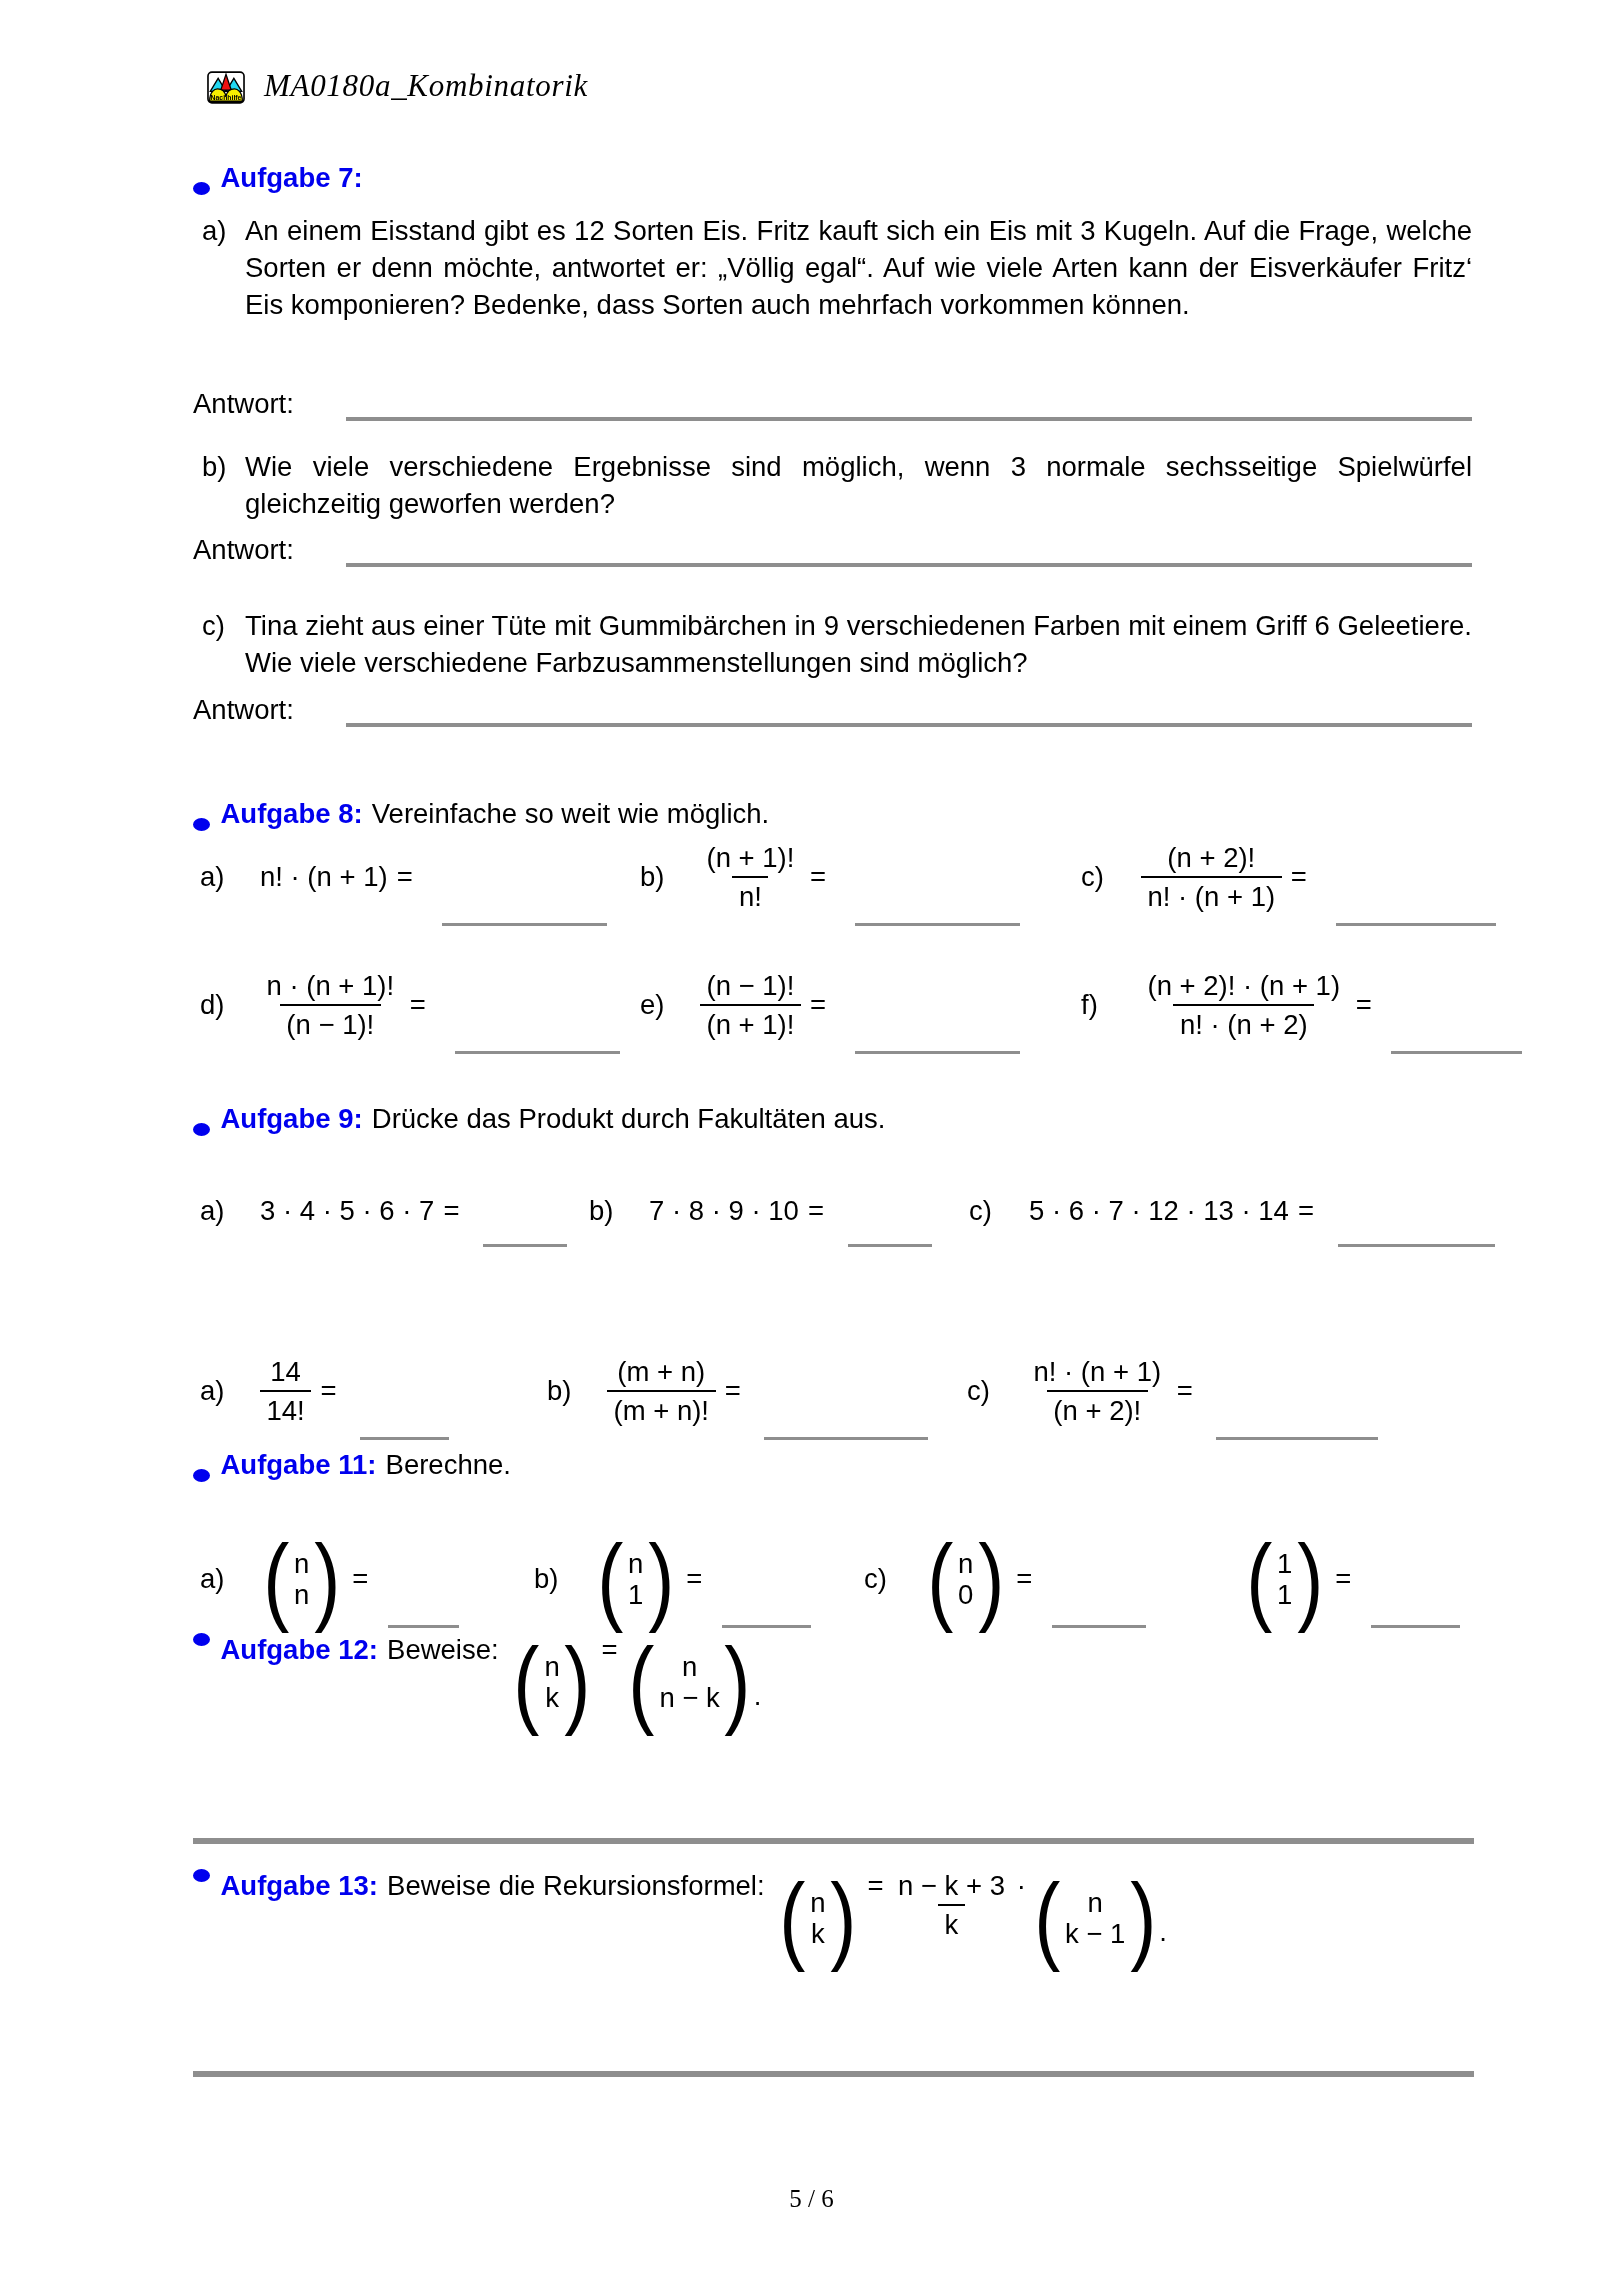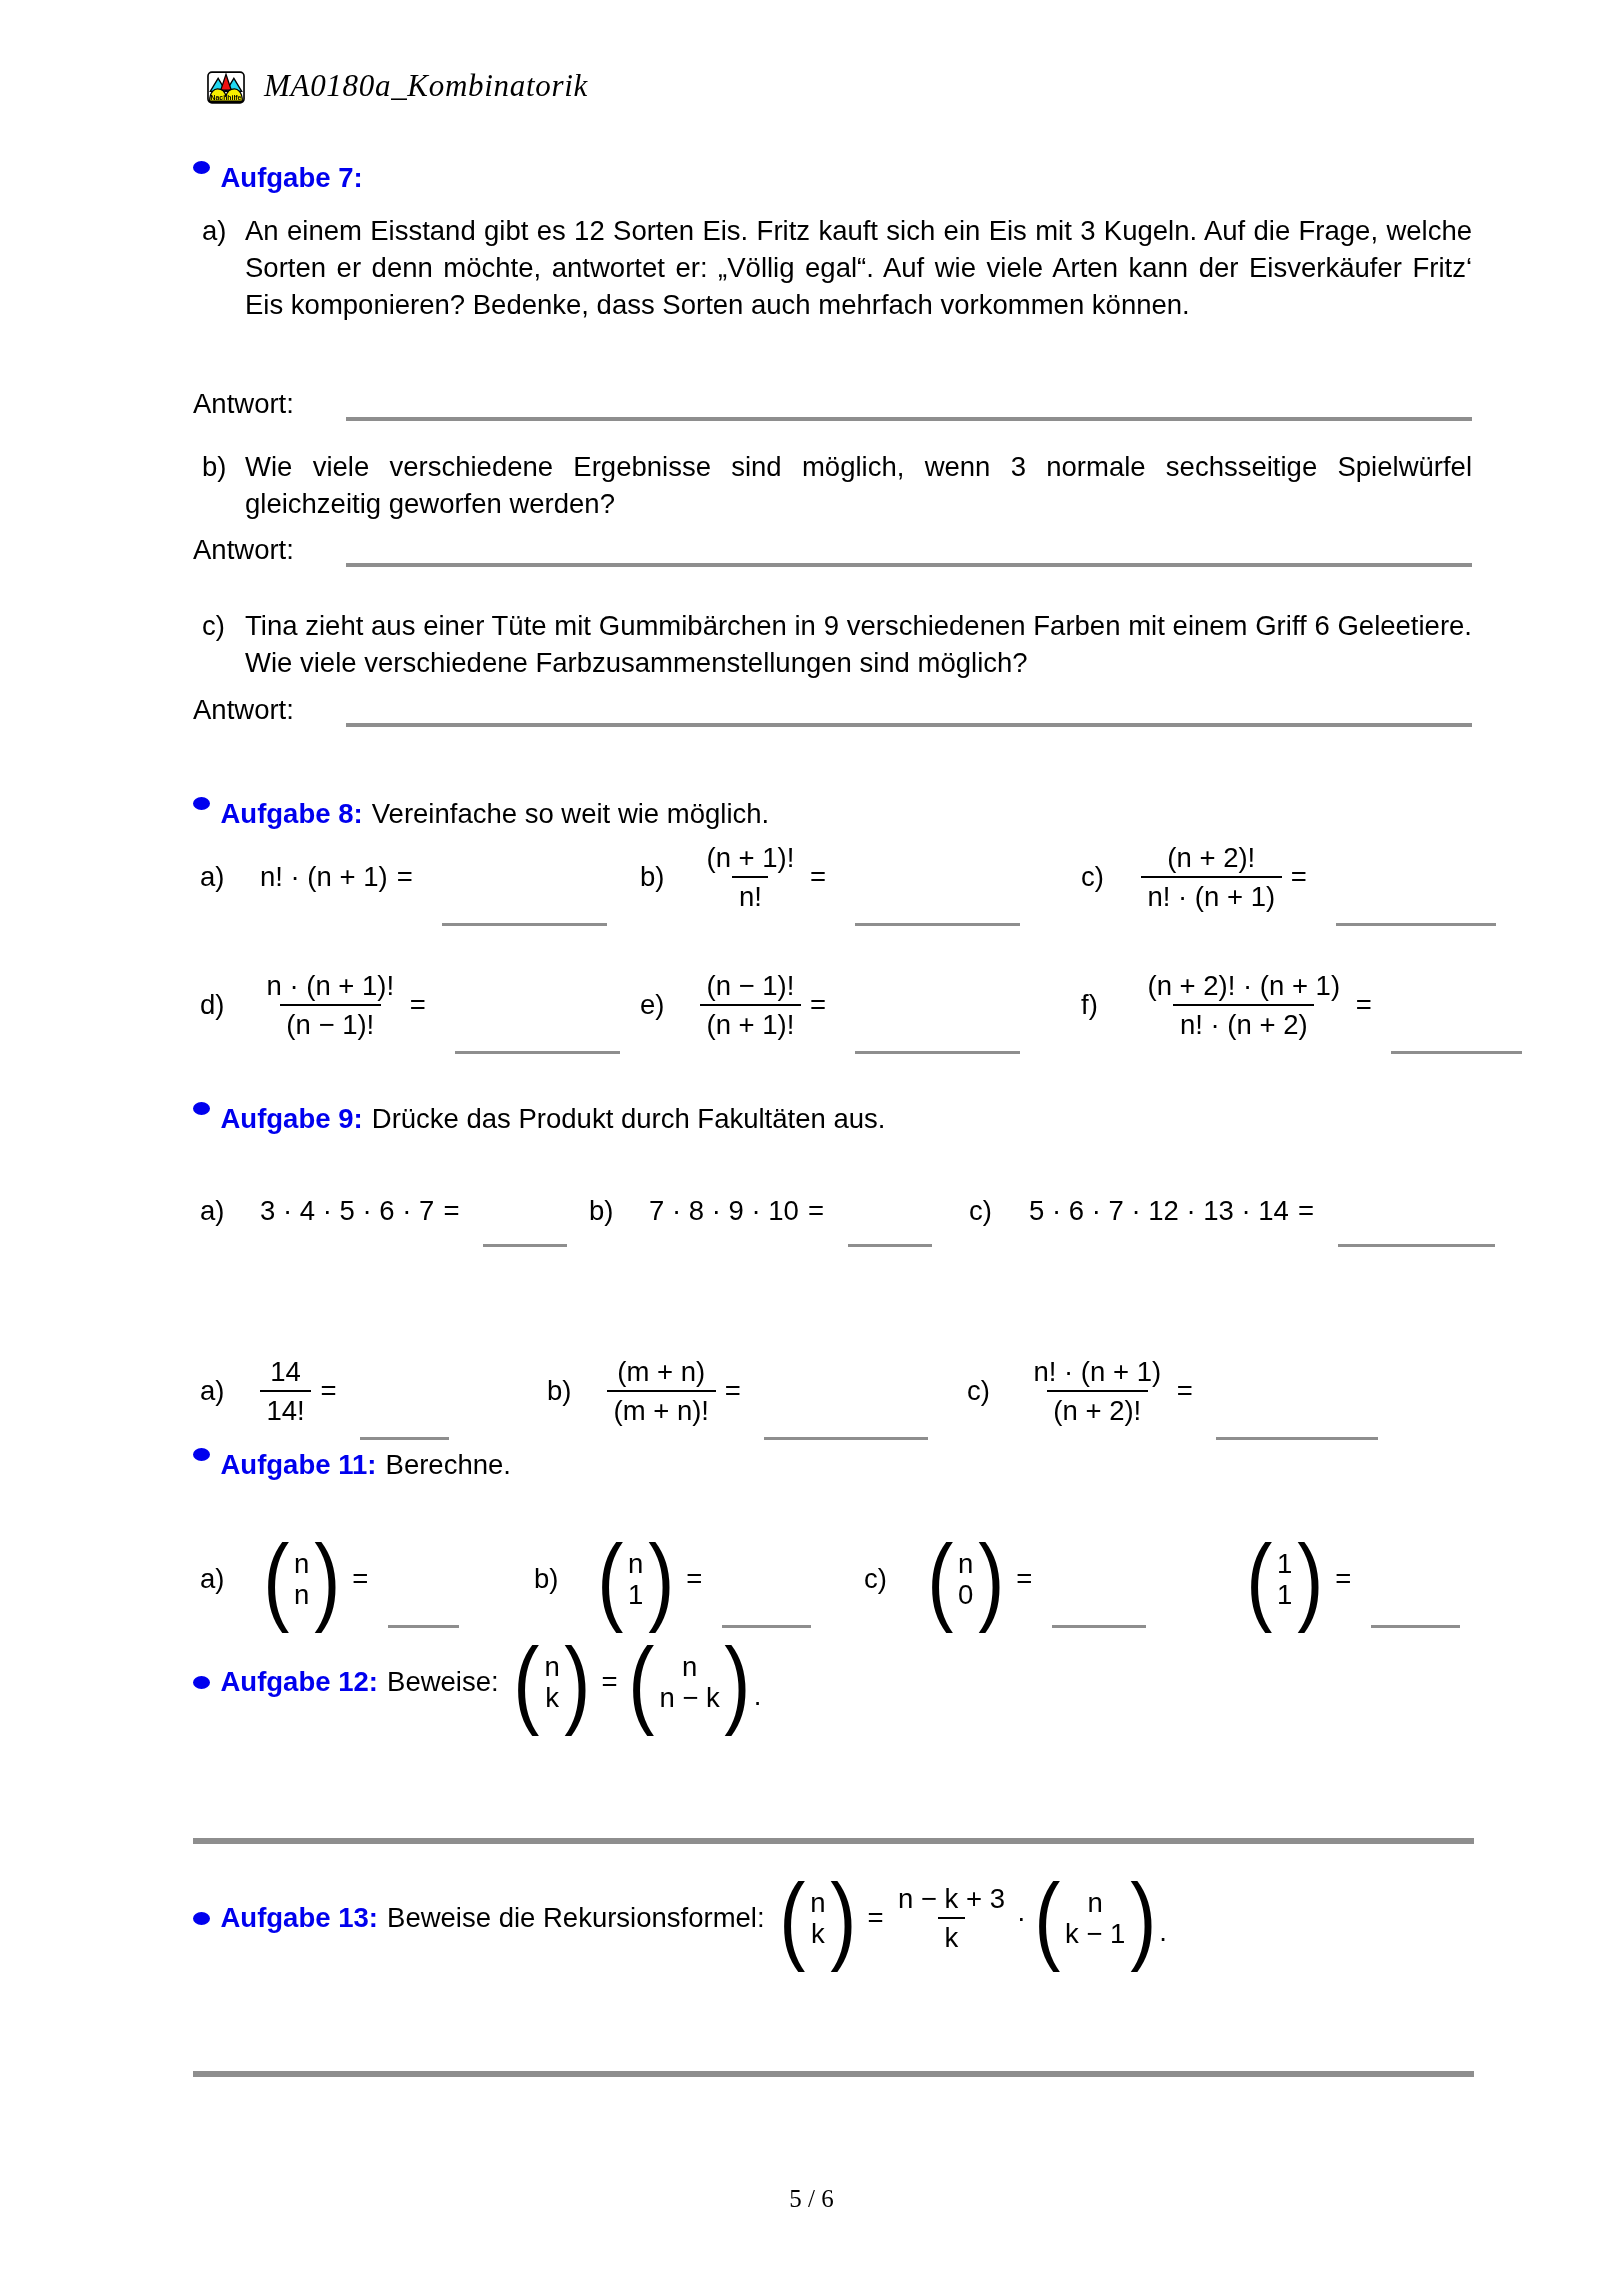--- a/index.html
+++ b/index.html
@@ -12,21 +12,21 @@
     overflow:hidden;
   }
   
   .logo{position:absolute;left:207px;top:71px;width:38px;height:33px;}
   .doc-title{
     position:absolute;left:264px;top:68px;
     font-family:"Liberation Serif", serif;
     font-style:italic;font-size:31px;letter-spacing:0.7px;
   }
   
-  .heading{position:absolute;left:193px;display:flex;align-items:flex-start;font-size:27.5px;line-height:34px;}
+  .heading{position:absolute;left:193px;display:flex;align-items:flex-end;font-size:27.5px;line-height:34px;}
   .bullet{width:17px;height:13px;border-radius:50%;background:#0000EE;flex:none;margin-right:10.5px;}
   .h-label{color:#0000EE;font-weight:bold;white-space:nowrap;}
   .h-intro{margin-left:9.2px;white-space:nowrap;}
   
   .part{position:absolute;left:202px;right:151px;display:flex;font-size:27.5px;line-height:37px;}
   .part-label{flex:none;width:43px;}
   .part-text{flex:1;text-align:justify;}
   
   .answer{position:absolute;left:193px;right:151px;height:34px;display:flex;font-size:27.5px;line-height:34px;gap:36px;}
   .answer-line{flex:1;margin-left:15.7px;height:30px;border-bottom:4.6px solid #8e8e8e;}
@@ -42,21 +42,21 @@
   .frac .num{padding:0 6.5px 2px;white-space:nowrap;}
   .frac .den{border-top:2.6px solid #000;padding:2px 6.5px 0;white-space:nowrap;}
   
   .binom{display:inline-flex;align-items:center;}
   .paren{font-size:98px;line-height:98px;font-weight:400;transform:scaleX(.8);}
   .bcol{display:flex;flex-direction:column;align-items:center;font-size:27.5px;line-height:31px;padding:0 1.3px;}
   
   .h150{height:98px;}
   .h110{height:72px;}
   
-  .mathline{display:flex;align-items:center;}
+  .mathline{display:flex;align-items:flex-start;}
   .mathline .eq{margin:0 7.9px;}
   .mathline .dot{font-size:27.5px;margin:0 5.2px;}
   .mathline .period{font-size:27.5px;align-self:flex-end;margin-bottom:18.3px;}
   
   .rule{position:absolute;left:193px;width:1281px;height:5.9px;background:#8e8e8e;}
   .footer{position:absolute;top:2185px;left:0;width:100%;text-align:center;
           font-family:"Liberation Serif", serif;font-size:25px;}
 </style>
 </head>
 <body>

